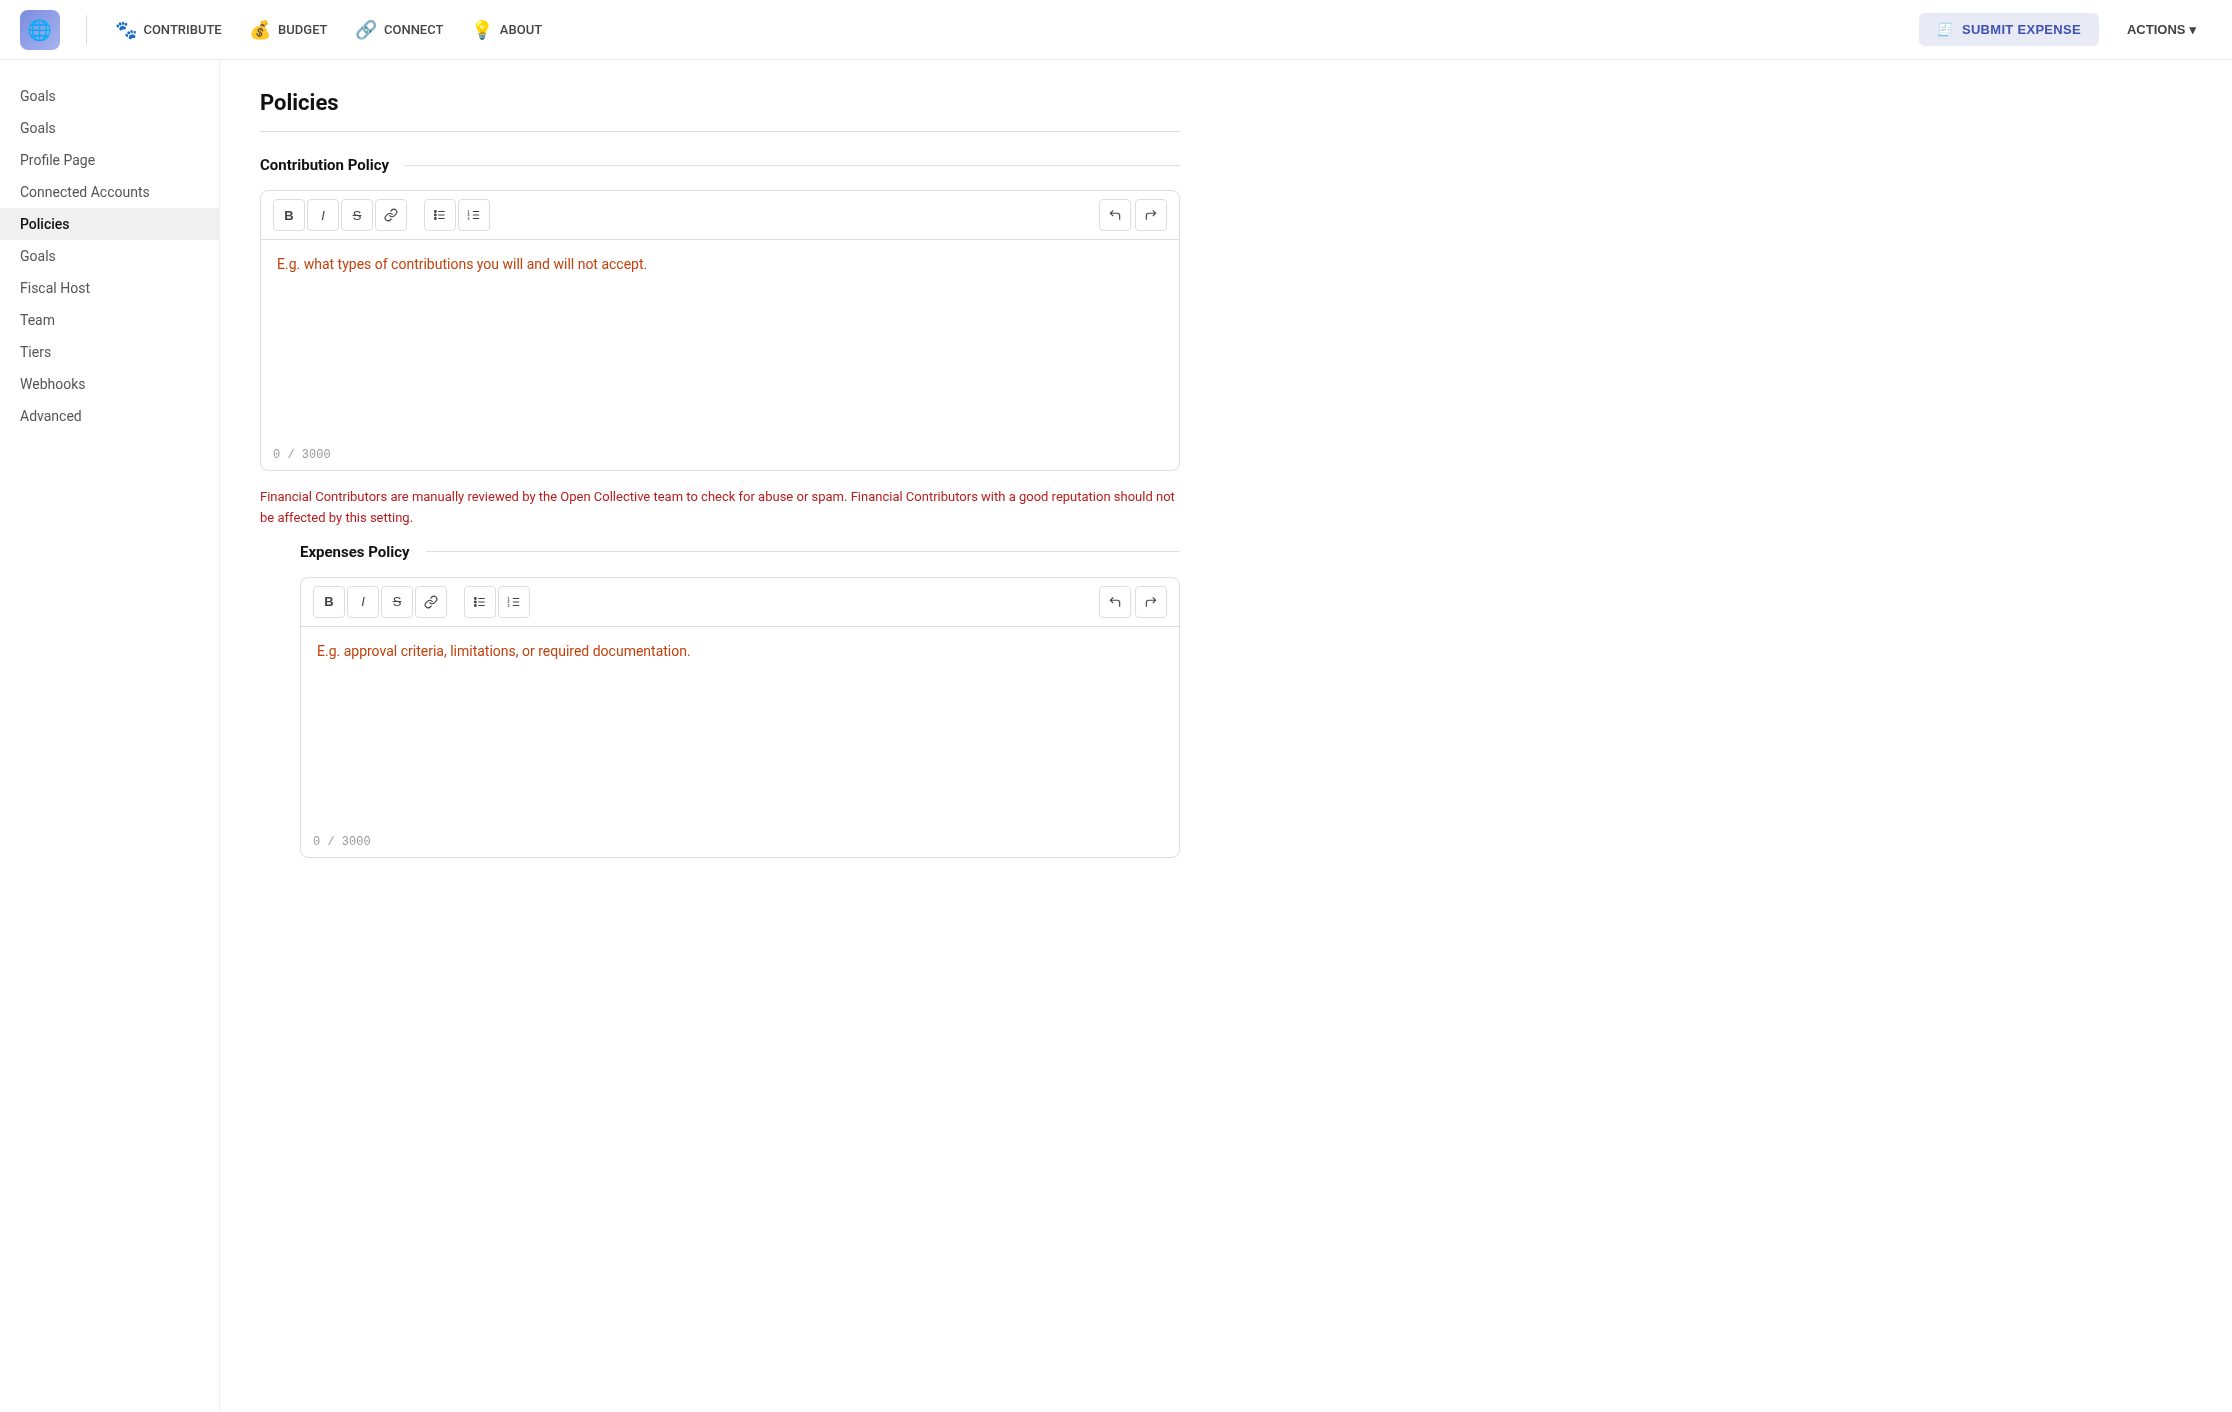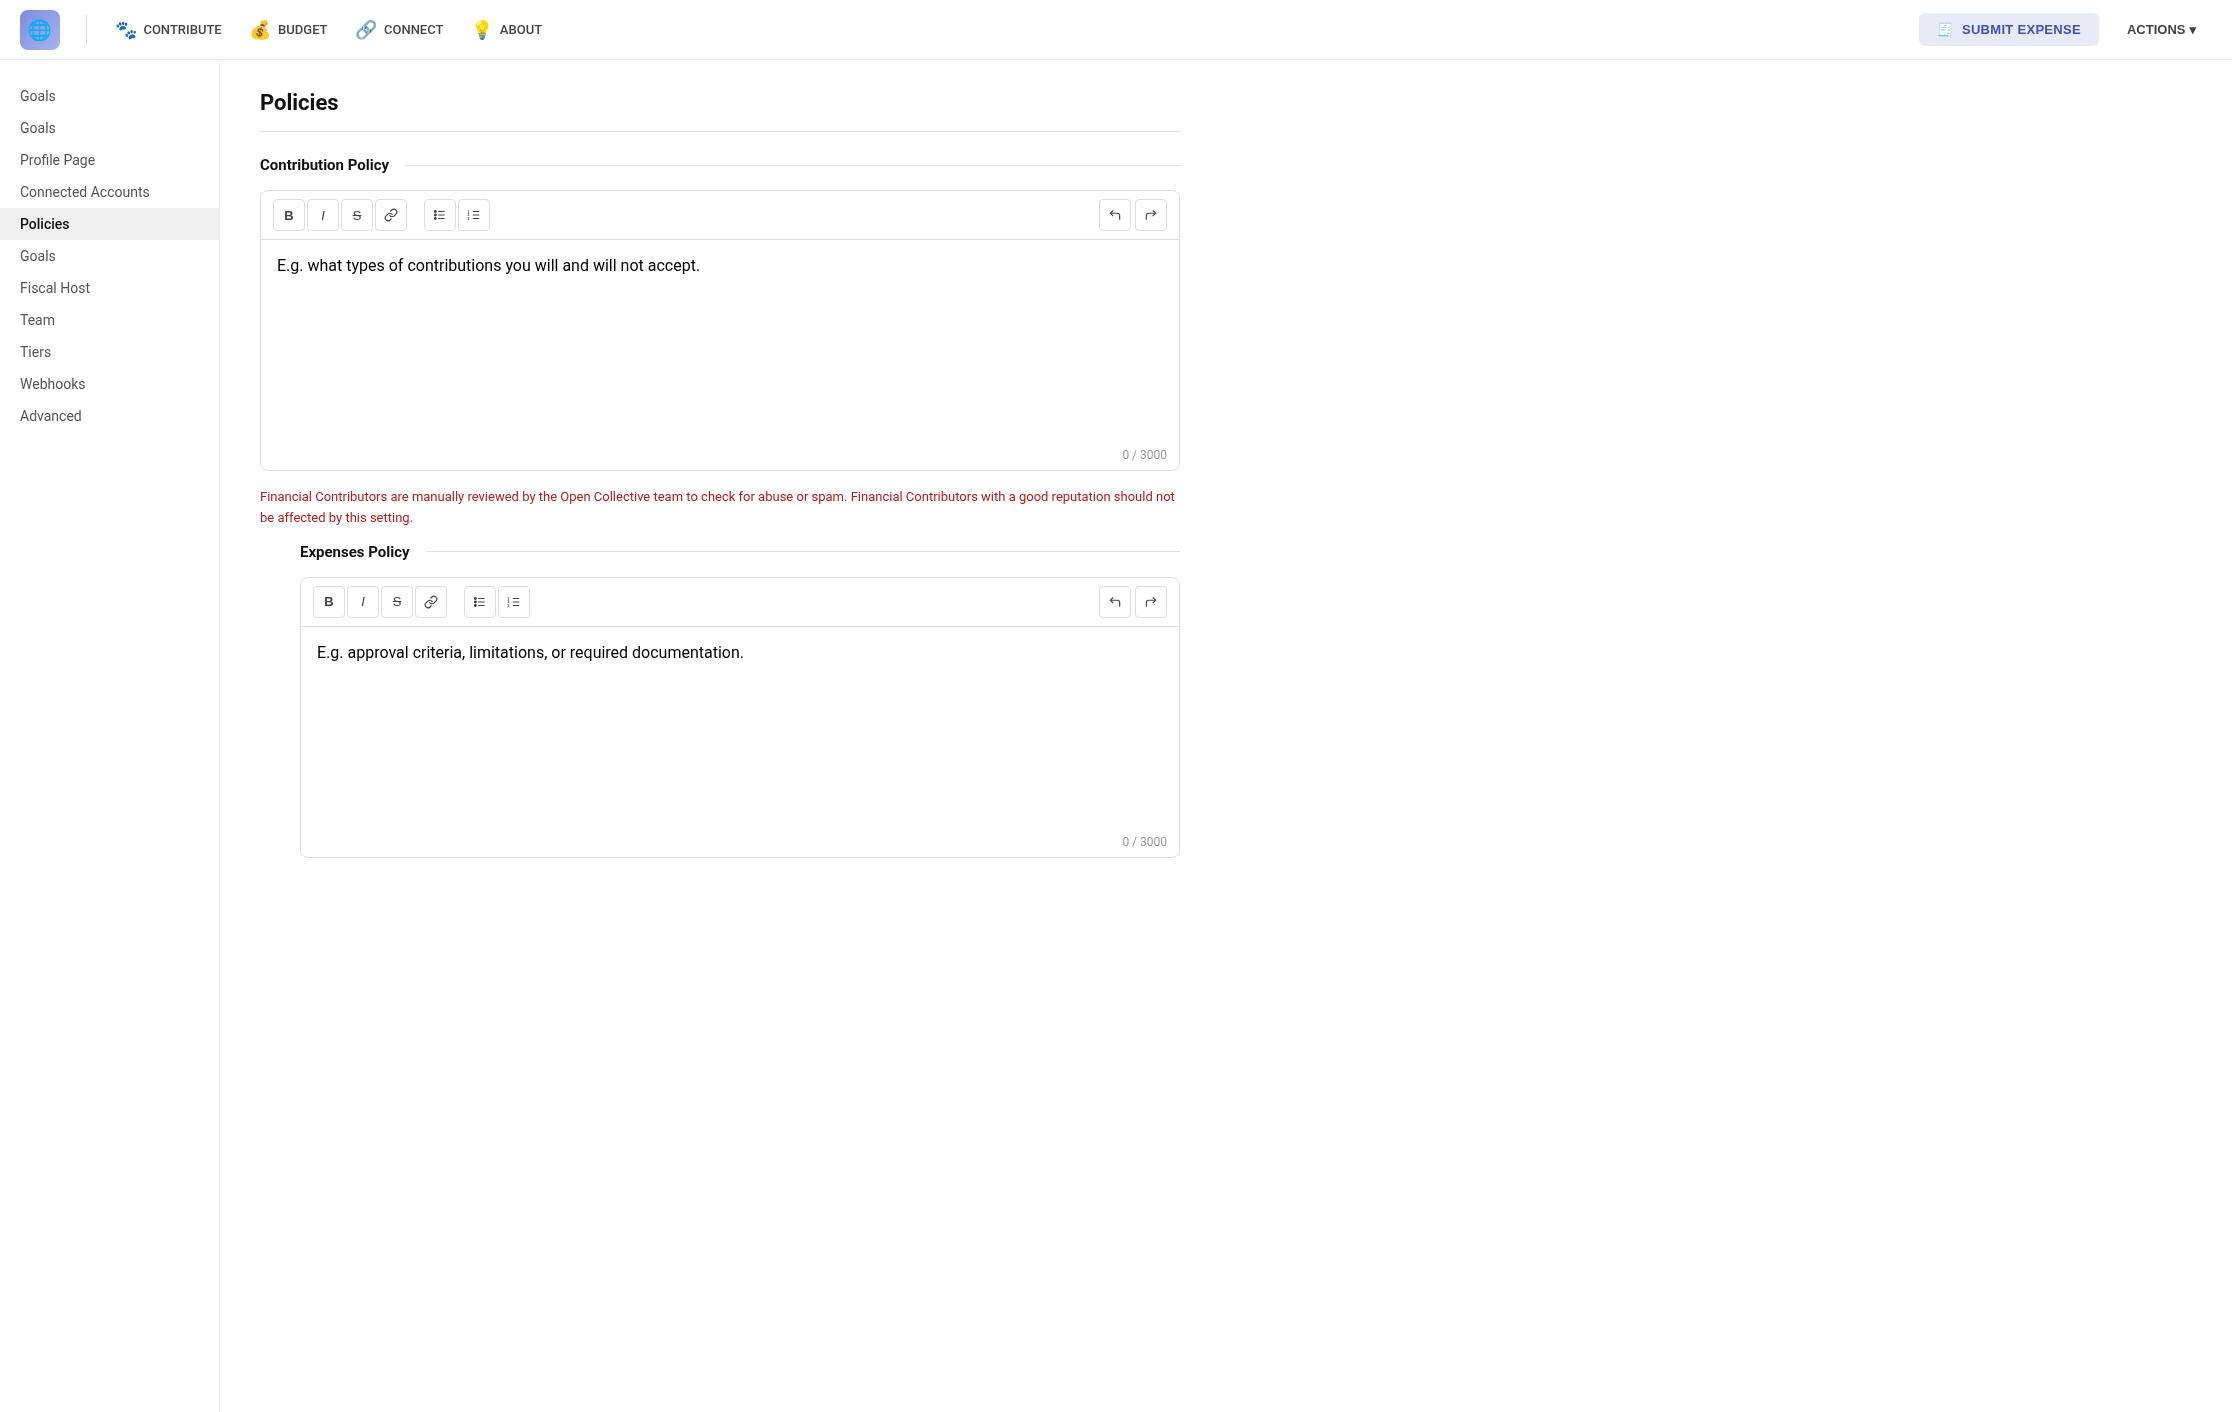--- a/index.html
+++ b/index.html
@@ -199,31 +199,32 @@
     .toolbar-undo-redo {
       display: flex;
       gap: 4px;
     }
     .editor-body {
       min-height: 200px;
       padding: 16px;
       position: relative;
     }
     .editor-placeholder {
-      color: #000000;
-      font-size: 16px;
+      color: #c2410c;
+      font-size: 14px;
       pointer-events: none;
       text-align: center;
     }
     .editor-counter {
       display: flex;
-      justify-content: flex-end;
+      justify-content: flex-start;
       padding: 8px 12px;
       color: #999;
       font-size: 12px;
+      font-family: Liberation Mono, monospace;
     }
 
     .section-description {
       font-size: 13px;
       color: #b91c1c;
       line-height: 1.6;
       margin-bottom: 14px;
     }
 
     .expenses-section {

